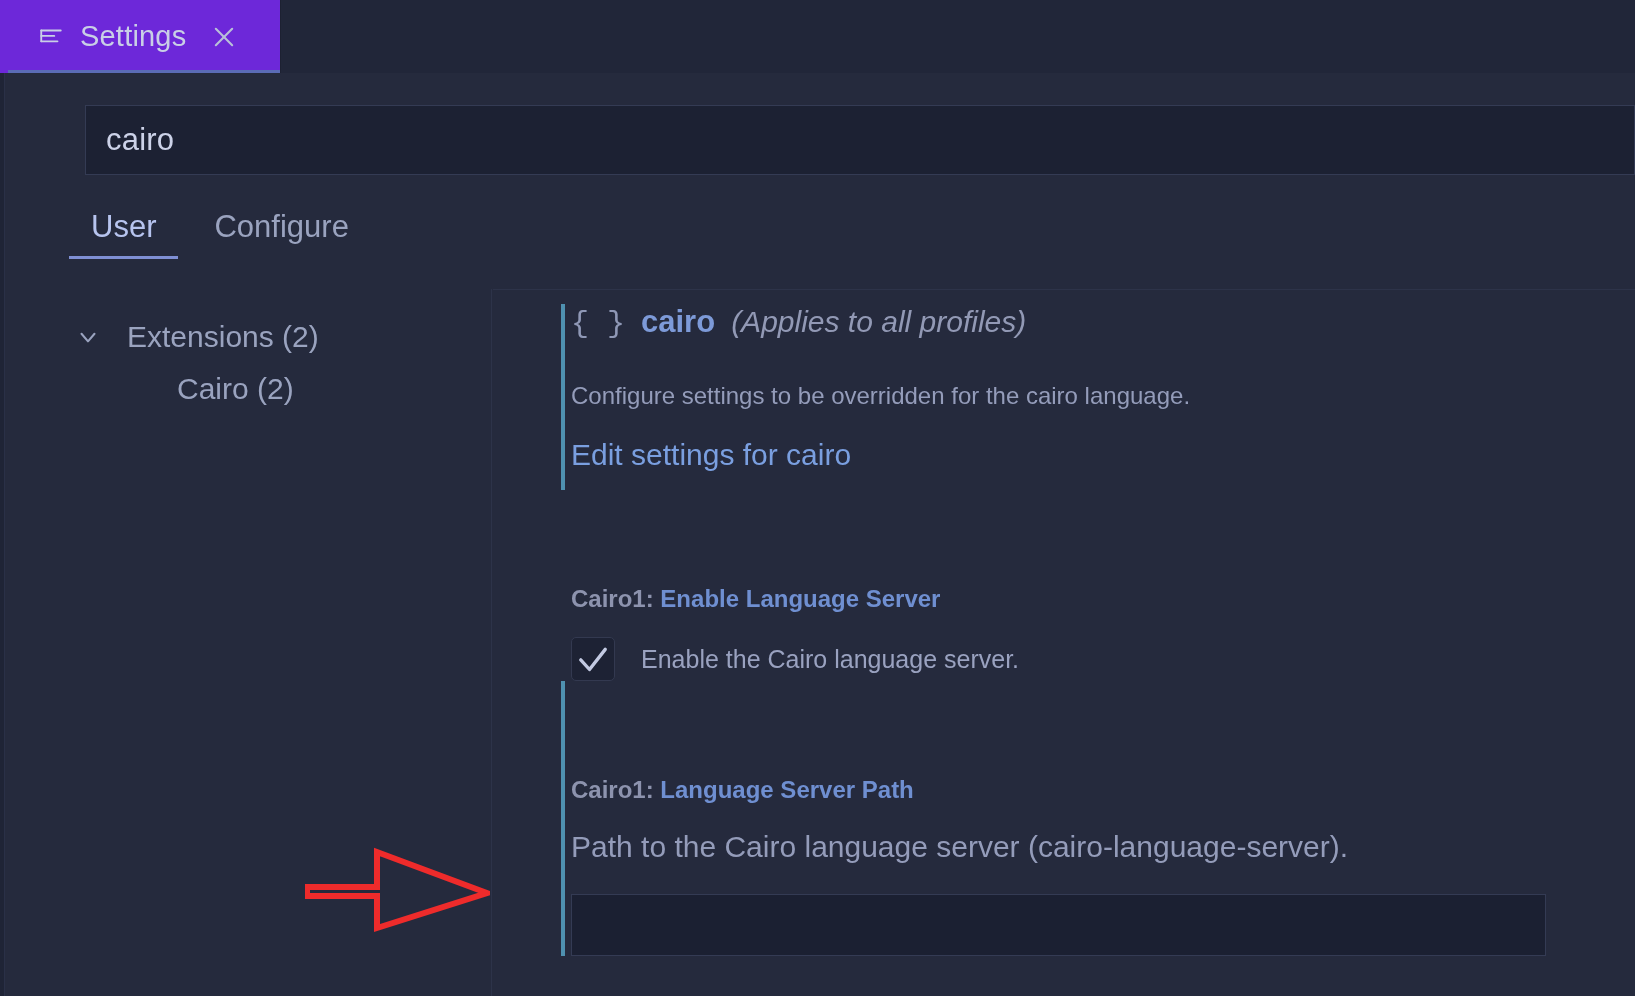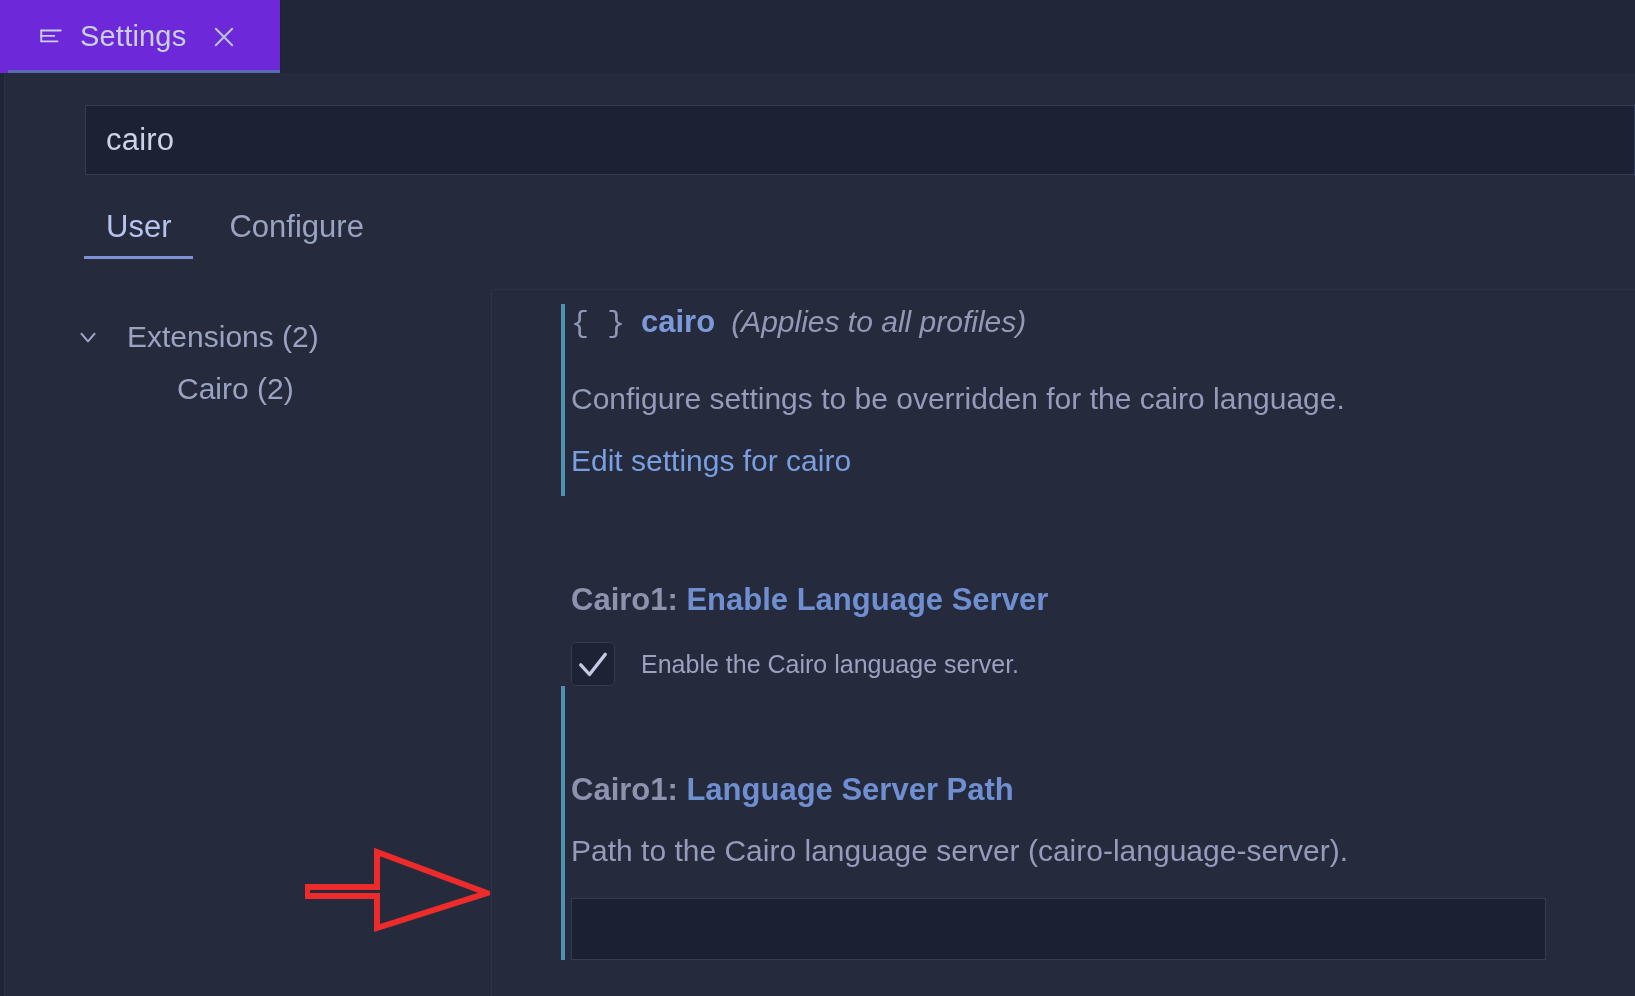--- a/index.html
+++ b/index.html
@@ -102,21 +102,21 @@
   .search-value {
     font-size: 31px;
     color: #ccd2e8;
     letter-spacing: 0.2px;
   }
 
   
   .scope-tabs {
     position: absolute;
     top: 128px;
-    left: 79px;
+    left: 64px;
     display: flex;
     align-items: flex-end;
     gap: 14px;
   }
   .scope-tab {
     position: relative;
     padding: 8px 22px 14px 22px;
     font-size: 31px;
     color: #9aa3bf;
     cursor: pointer;
@@ -210,40 +210,41 @@
     font-weight: bold;
     color: #7d9ad8;
   }
   .lang-profiles {
     font-size: 30px;
     font-style: italic;
     color: #9299b5;
     text-align: right;
   }
   .lang-desc {
-    font-size: 30px;
+    font-size: 24px;
     color: #949cba;
     padding-top: 20px;
     white-space: nowrap;
   }
   .lang-link {
     font-size: 30px;
     color: #7a9fe0;
     padding-top: 28px;
     cursor: pointer;
     display: inline-block;
   }
 
   
   .setting-row { padding-top: 86px; }
   .setting-title {
-    font-size: 31px;
+    font-size: 24px;
     font-weight: bold;
     color: #6f8fd1;
     white-space: nowrap;
+    margin-top: 9px;
   }
   .setting-title .cat { color: #8d93ae; }
 
   .checkrow {
     display: flex;
     align-items: center;
     gap: 26px;
     margin-top: 24px;
   }
   .checkbox {

